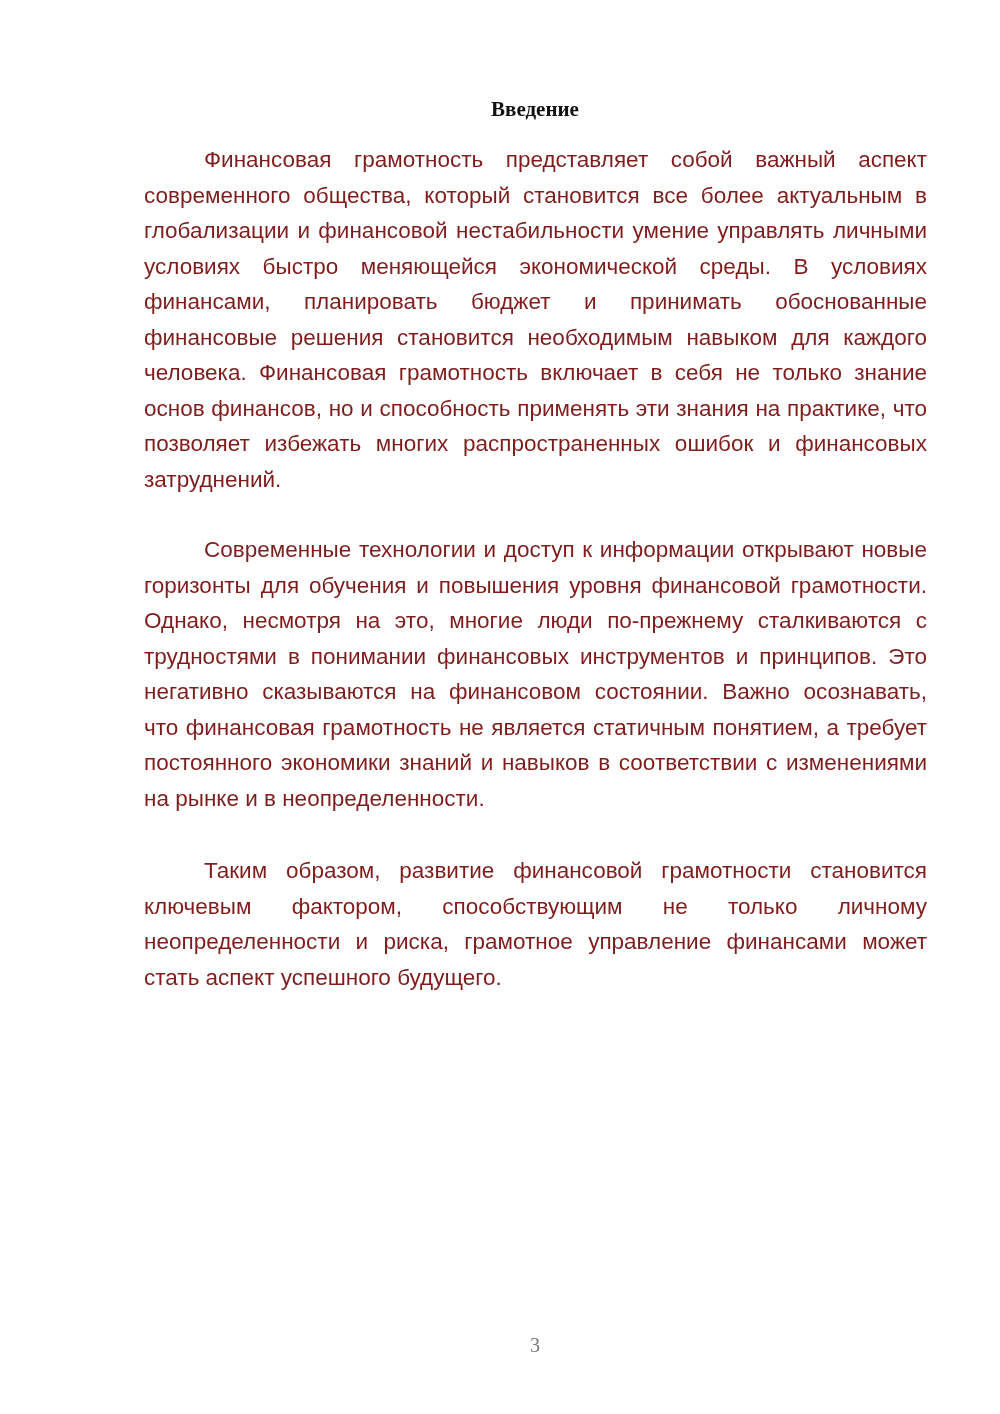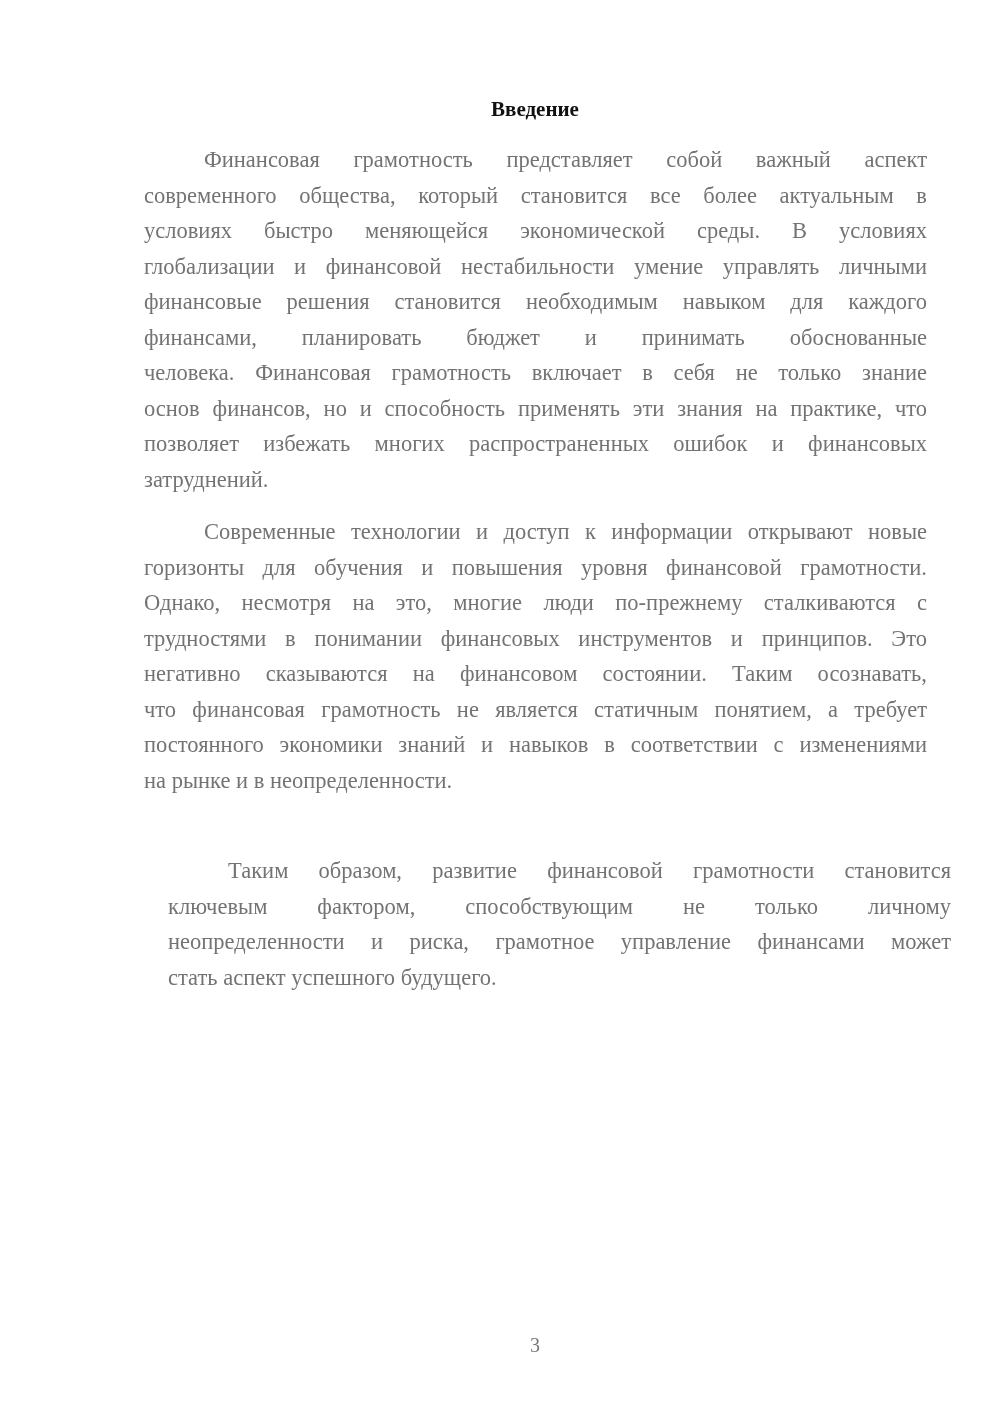--- a/index.html
+++ b/index.html
@@ -6,22 +6,22 @@
   body { width: 1000px; height: 1414px; position: relative; overflow: hidden; }
   .page { position: absolute; left: 0; top: 0; width: 876px; height: 1414px; background: #ffffff; }
   .title {
     position: absolute; left: 0; width: 1070px; top: 97px;
     text-align: center;
     font-family: "Liberation Serif", serif;
     font-weight: bold; font-size: 21px; color: #111;
   }
   .para { position: absolute; left: 144px; width: 783px; }
   .line {
-    font-family: Liberation Serif, serif;
-    font-size: 22.5px; color: #737373;
+    font-family: Liberation Sans, sans-serif;
+    font-size: 22.5px; color: #7f1d1d;
     height: 35.5px; line-height: 35.5px;
     white-space: nowrap;
     text-align: justify; text-align-last: justify;
   }
   .line.first { text-indent: 60px; }
   .line.last { text-align-last: left; }
   .pagenum {
     position: absolute; left: 0; width: 1070px; top: 1334px;
     text-align: center;
     font-family: "Liberation Serif", serif;
@@ -30,42 +30,42 @@
 </style>
 </head>
 <body>
 
 <div class="page">
   <div class="title">Введение</div>
 
   <div class="para" style="top:142px;">
     <div class="line first">Финансовая грамотность представляет собой важный аспект</div>
     <div class="line">современного общества, который становится все более актуальным в</div>
+    <div class="line">глобализации и финансовой нестабильности умение управлять личными</div>
     <div class="line">условиях быстро меняющейся экономической среды. В условиях</div>
-    <div class="line">глобализации и финансовой нестабильности умение управлять личными</div>
+    <div class="line">финансами, планировать бюджет и принимать обоснованные</div>
     <div class="line">финансовые решения становится необходимым навыком для каждого</div>
-    <div class="line">финансами, планировать бюджет и принимать обоснованные</div>
     <div class="line">человека. Финансовая грамотность включает в себя не только знание</div>
     <div class="line">основ финансов, но и способность применять эти знания на практике, что</div>
     <div class="line">позволяет избежать многих распространенных ошибок и финансовых</div>
     <div class="line last">затруднений.</div>
   </div>
 
-  <div class="para" style="top:514px;">
+  <div class="para" style="top:532px;">
     <div class="line first">Современные технологии и доступ к информации открывают новые</div>
     <div class="line">горизонты для обучения и повышения уровня финансовой грамотности.</div>
     <div class="line">Однако, несмотря на это, многие люди по-прежнему сталкиваются с</div>
     <div class="line">трудностями в понимании финансовых инструментов и принципов. Это</div>
-    <div class="line">негативно сказываются на финансовом состоянии. Таким осознавать,</div>
+    <div class="line">негативно сказываются на финансовом состоянии. Важно осознавать,</div>
     <div class="line">что финансовая грамотность не является статичным понятием, а требует</div>
     <div class="line">постоянного экономики знаний и навыков в соответствии с изменениями</div>
     <div class="line last">на рынке и в неопределенности.</div>
   </div>
 
-  <div class="para" style="top:853px;margin-left:24px;">
+  <div class="para" style="top:853px;">
     <div class="line first">Таким образом, развитие финансовой грамотности становится</div>
     <div class="line">ключевым фактором, способствующим не только личному</div>
     <div class="line">неопределенности и риска, грамотное управление финансами может</div>
     <div class="line last">стать аспект успешного будущего.</div>
   </div>
 
   <div class="pagenum">3</div>
 </div>
 
 </body></html>

